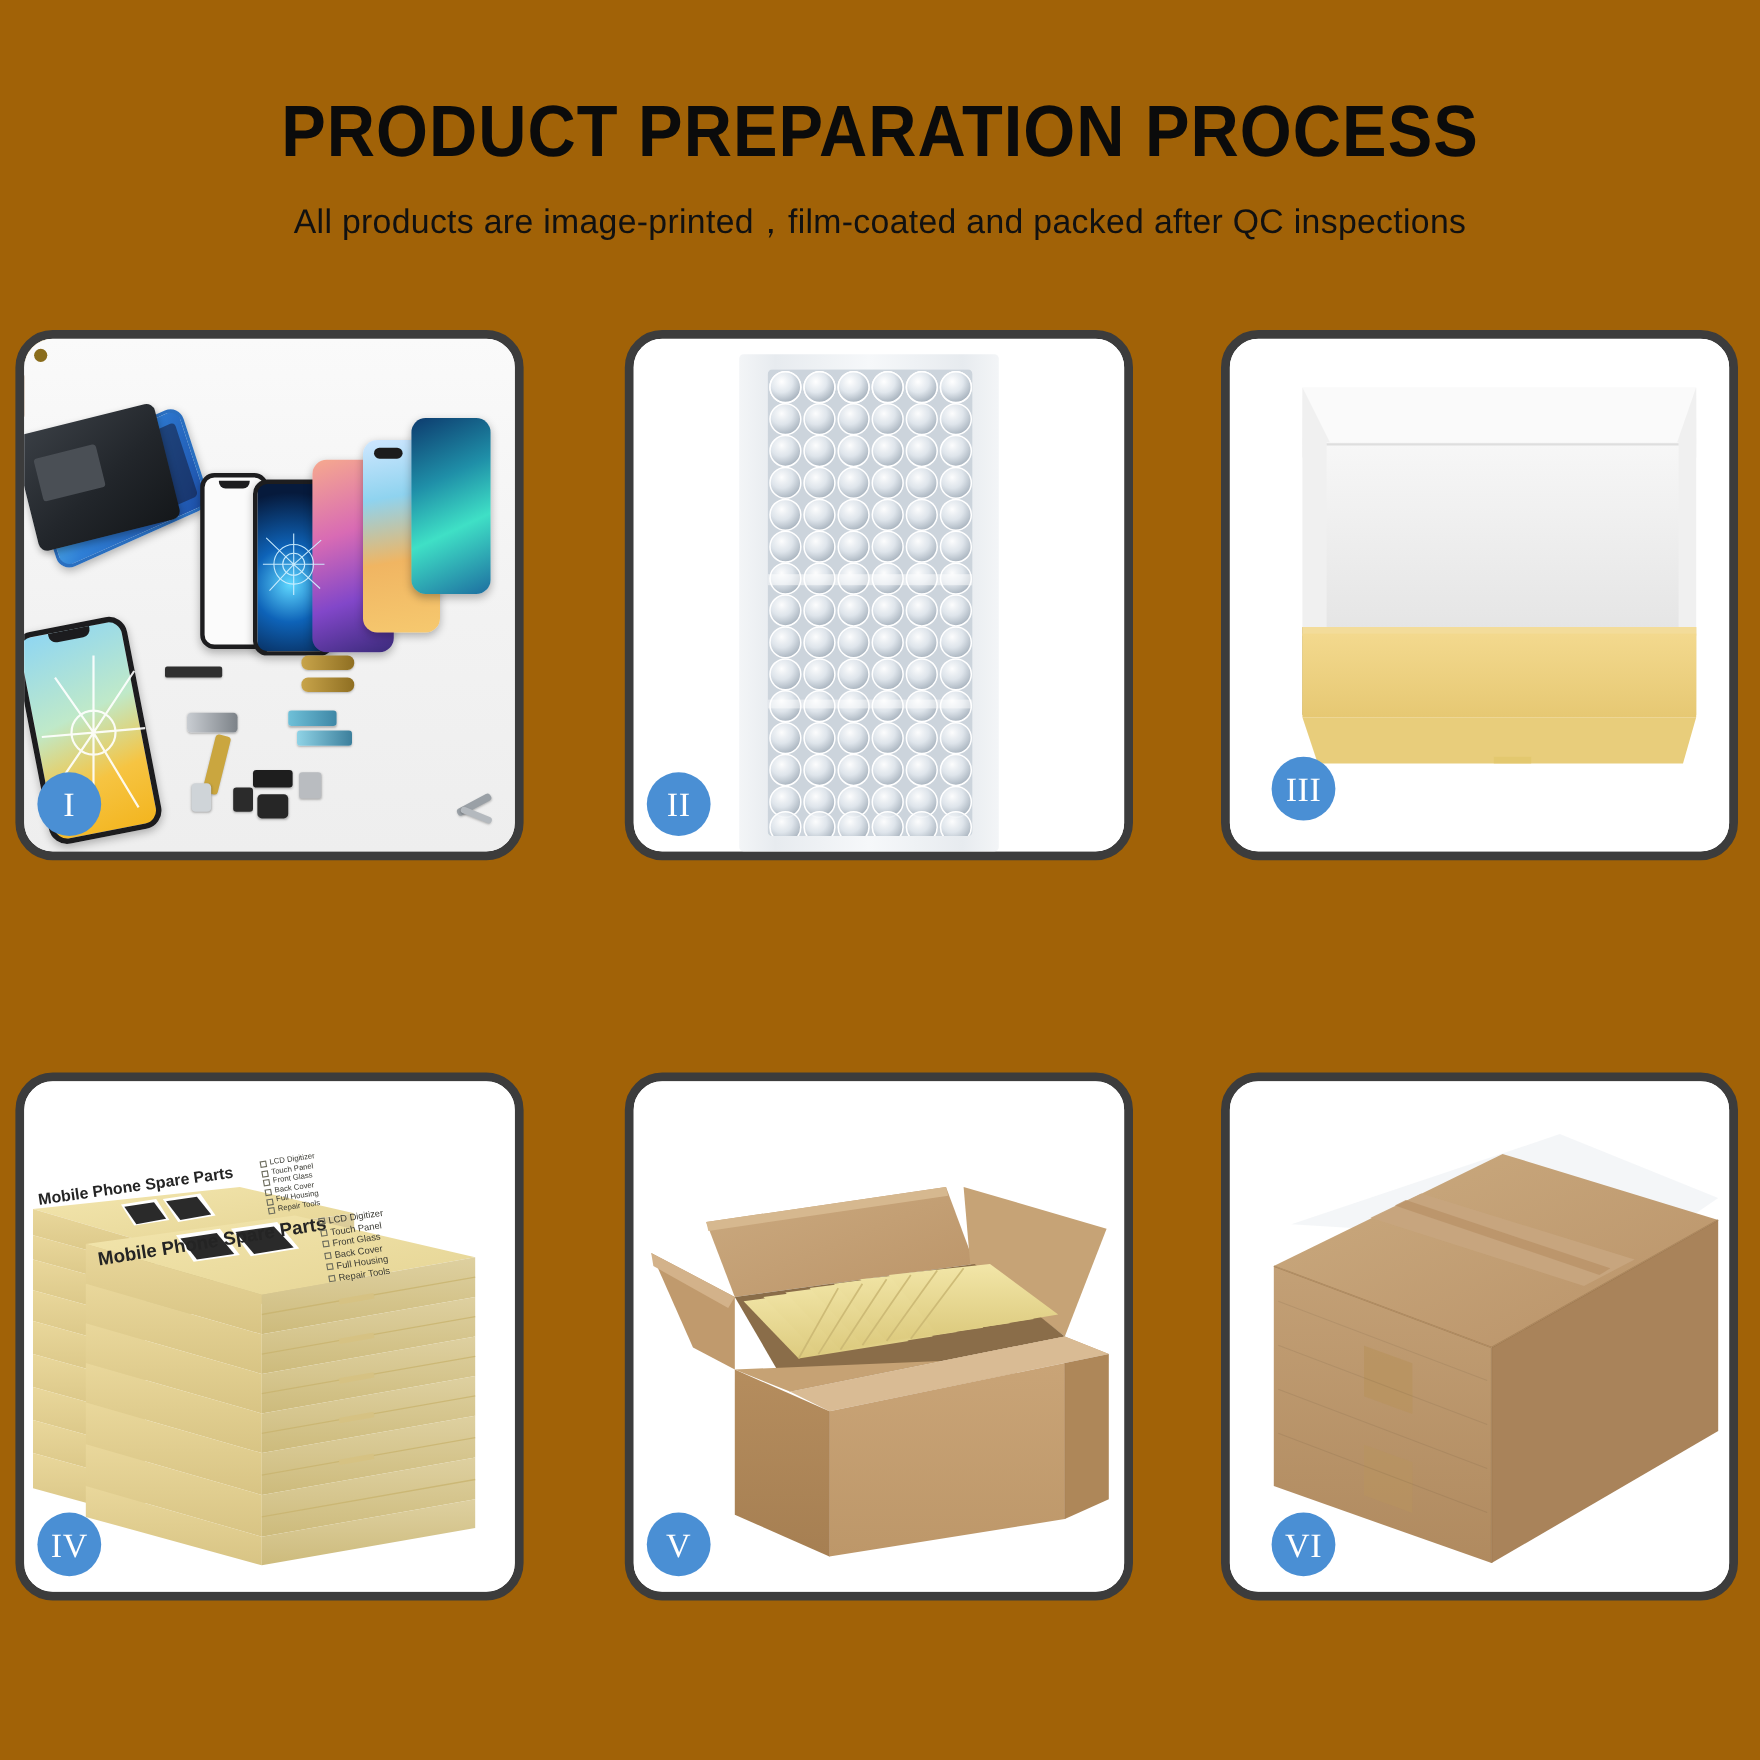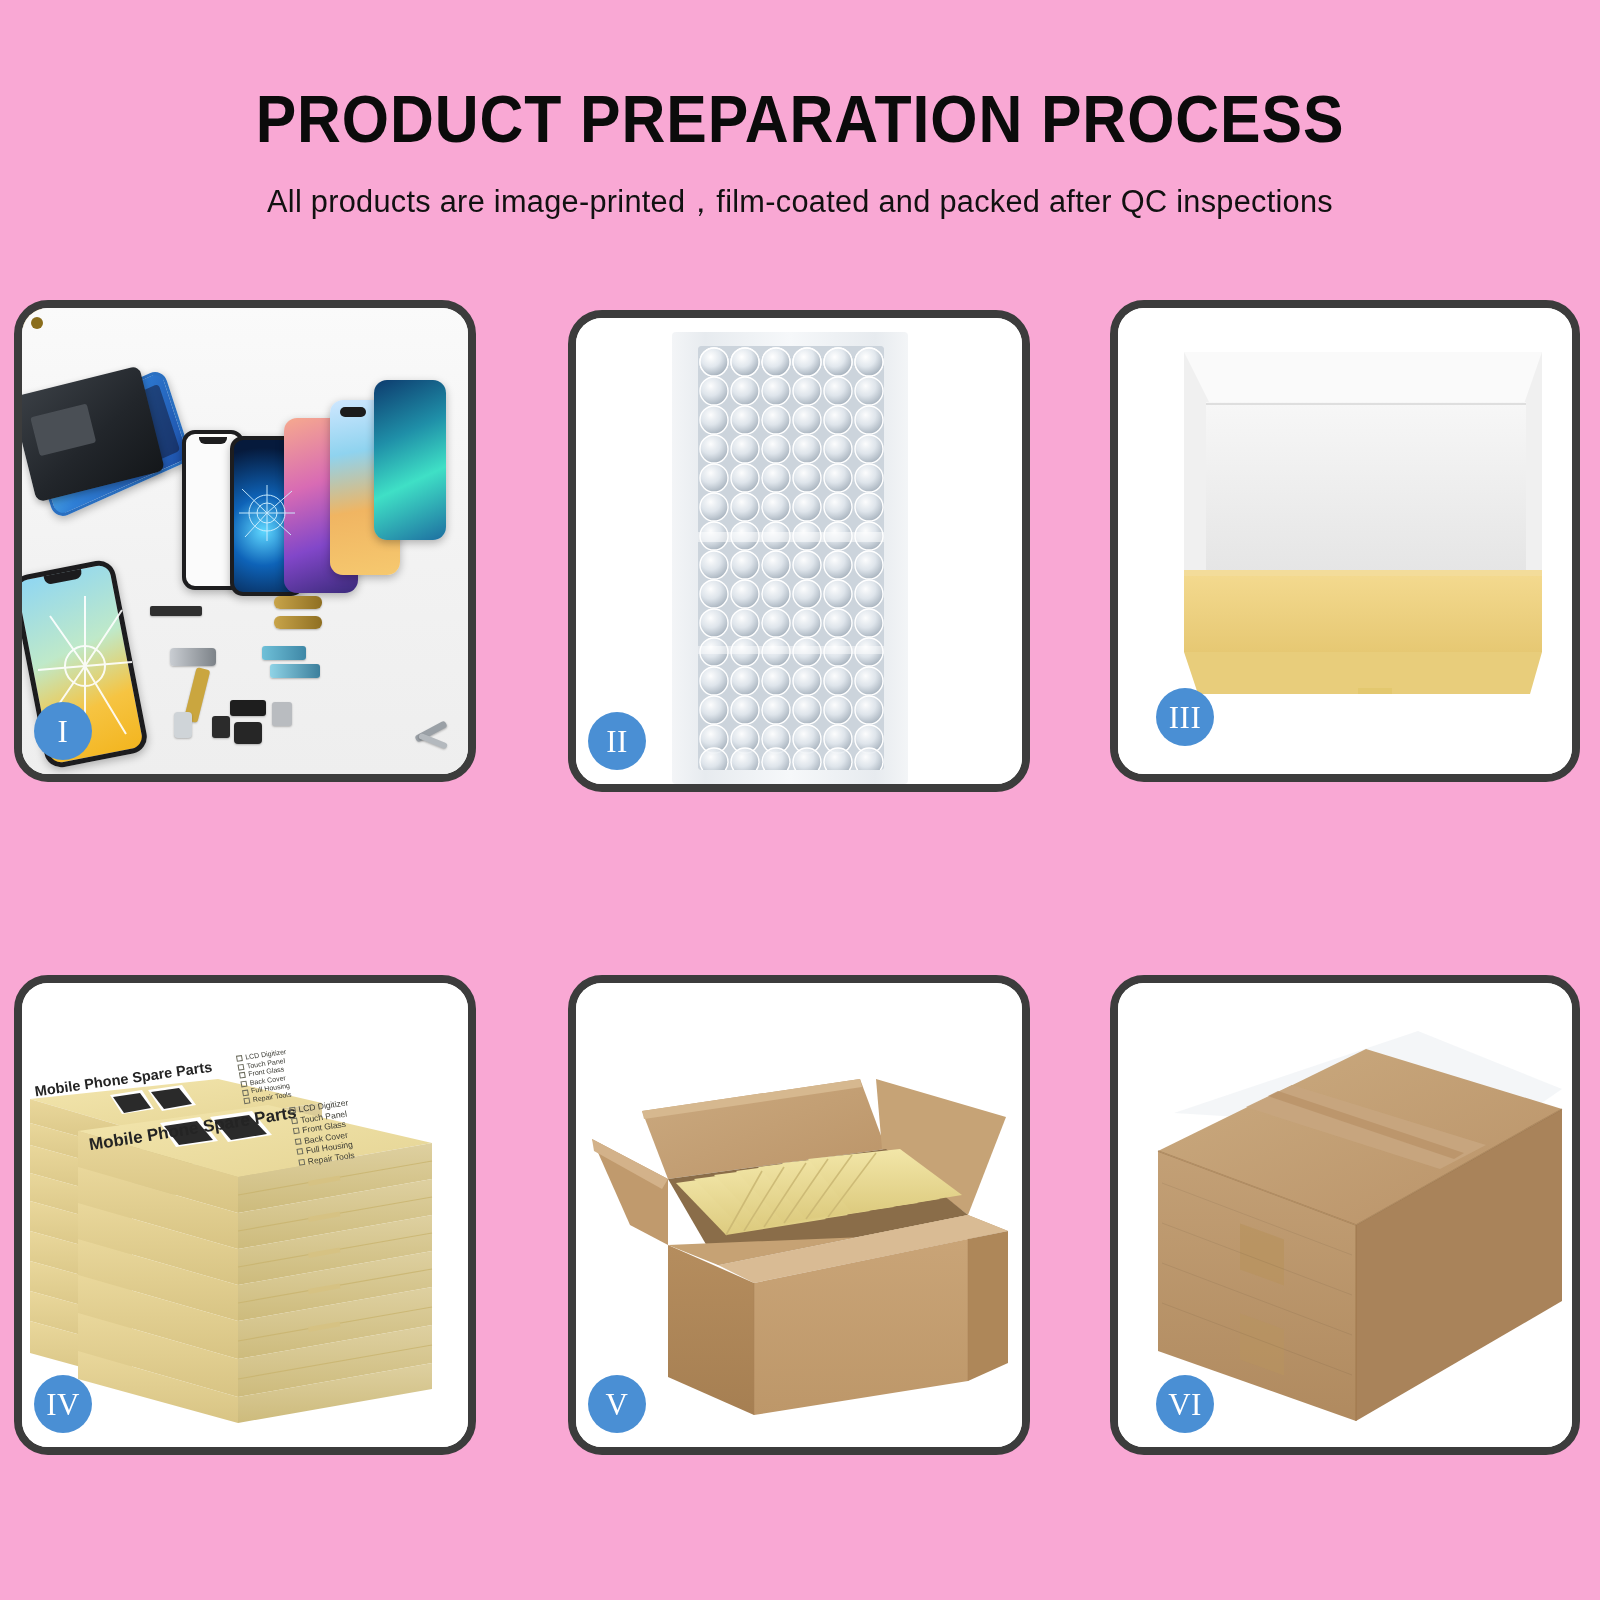--- a/index.html
+++ b/index.html
@@ -2,21 +2,21 @@
 <html><head>
 <meta charset="utf-8">
 <style>
   * { margin:0; padding:0; box-sizing:border-box; }
   html, body {
     width:1600px; height:1600px;
     background:#ffffff;
     font-family:"Liberation Sans", sans-serif;
     overflow:hidden;
   }
-  #page { position:relative; width:1600px; height:1600px; background:#f9a8d4; }
+  #page { position:relative; width:1600px; height:1600px; background:#a16207; }
 
   
   .header { position:absolute; left:0; top:0; width:1600px; text-align:center; }
   .title {
     font-family:"Liberation Sans", sans-serif;
     font-weight:700;
     font-size:66px;
     letter-spacing:1px;
     color:#0b0b0b;
     line-height:1;
@@ -57,21 +57,21 @@
     font-family:"Liberation Serif", serif;
     font-size:31px;
     display:flex; align-items:center; justify-content:center;
     letter-spacing:0.5px;
     z-index:40;
     line-height:1;
   }
 
   
   #panel-1 { left:14px;   top:300px;  width:462px; height:482px; }
-  #panel-2 { left:568px;  top:300px;  width:462px; height:482px;margin-top:10px; }
+  #panel-2 { left:568px;  top:300px;  width:462px; height:482px; }
   #panel-3 { left:1110px; top:300px;  width:470px; height:482px; }
   #panel-4 { left:14px;   top:975px;  width:462px; height:480px; }
   #panel-5 { left:568px;  top:975px;  width:462px; height:480px; }
   #panel-6 { left:1110px; top:975px;  width:470px; height:480px; }
 
   .badge-pos { left:12px; bottom:14px; }
   #panel-3 .badge, #panel-6 .badge { left:38px; }
 
   
   .p1-bg { position:absolute; inset:0; background:linear-gradient(180deg,#fafafa 0%,#f2f2f2 55%,#eeeeee 100%); }

